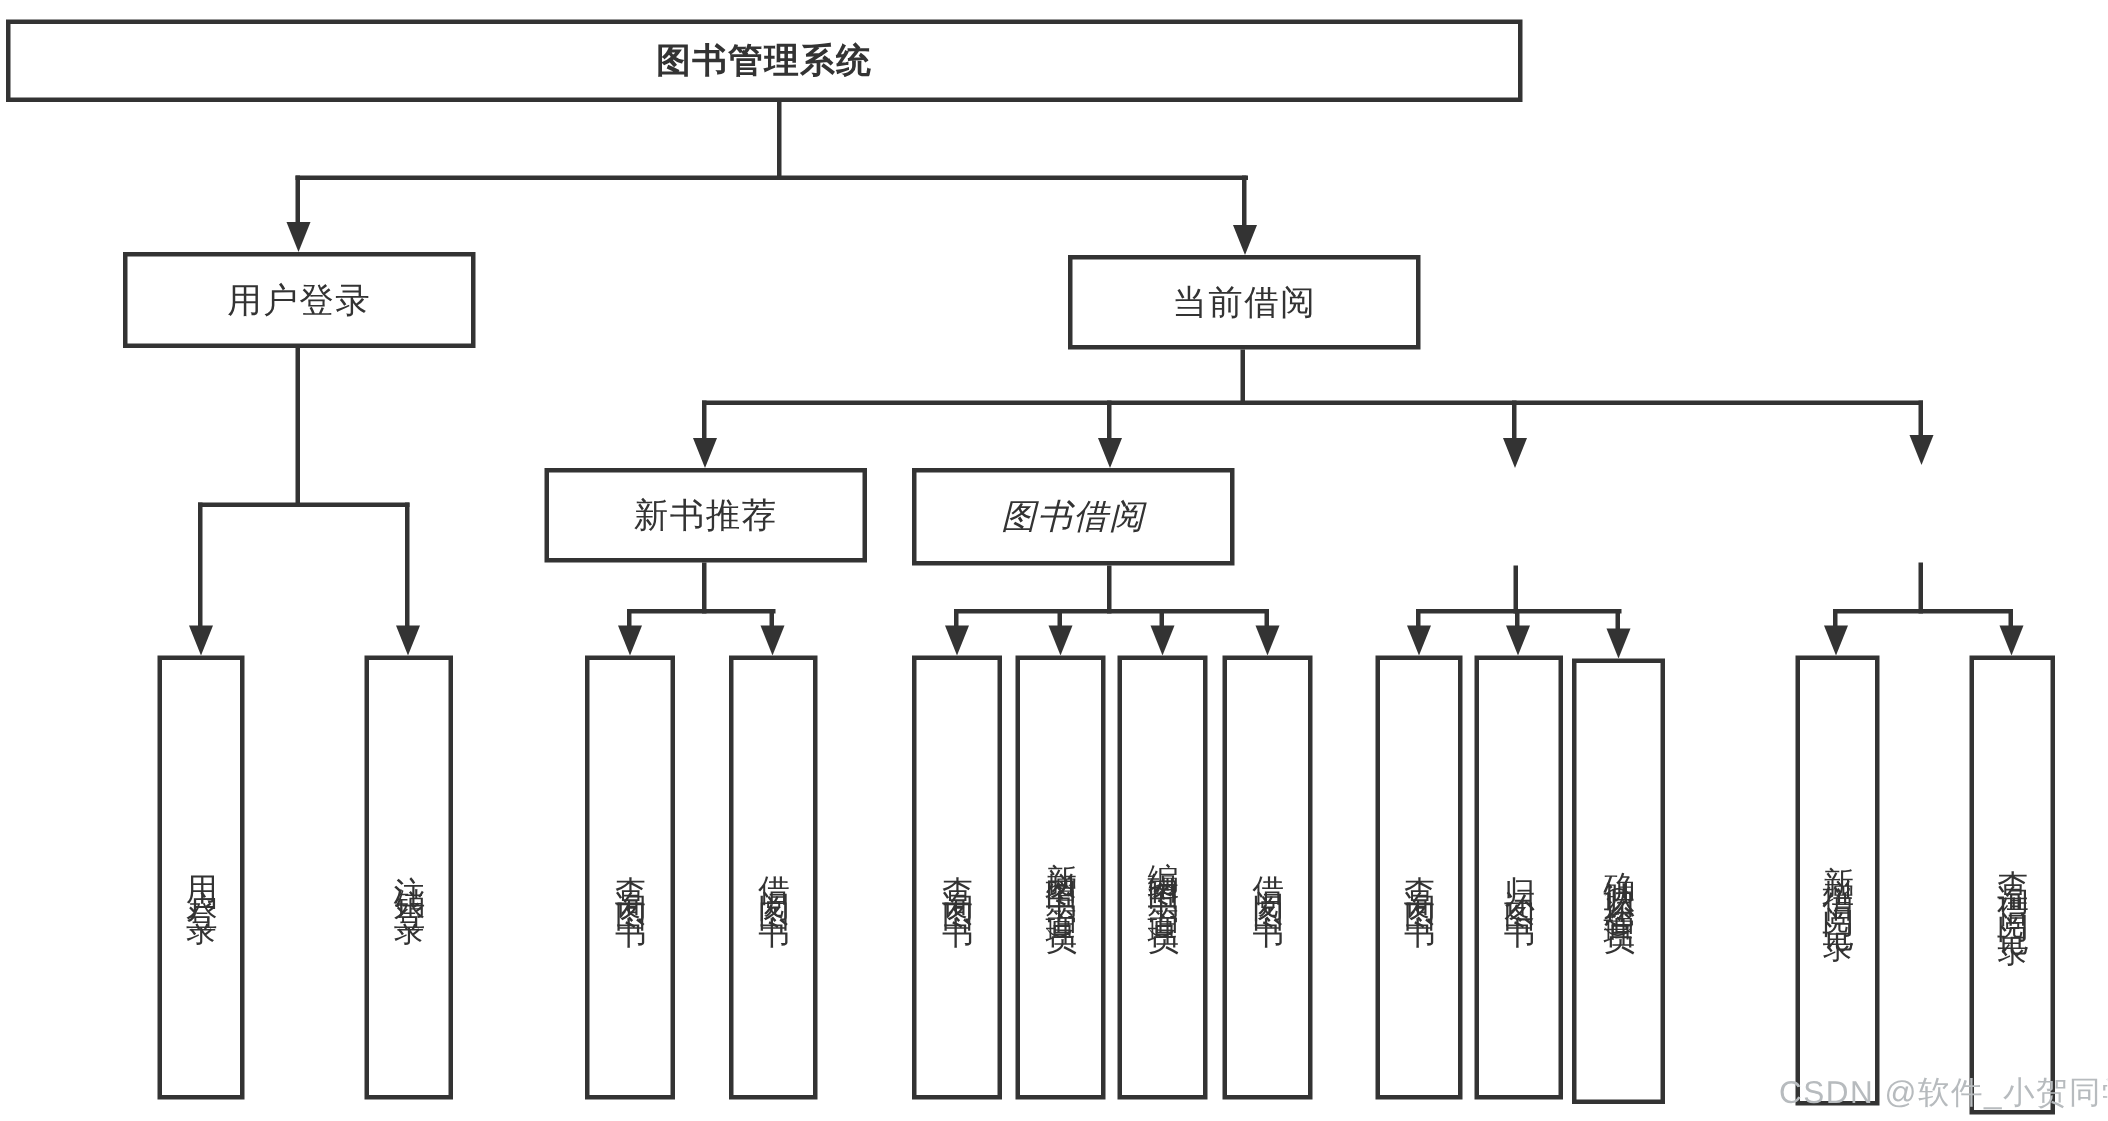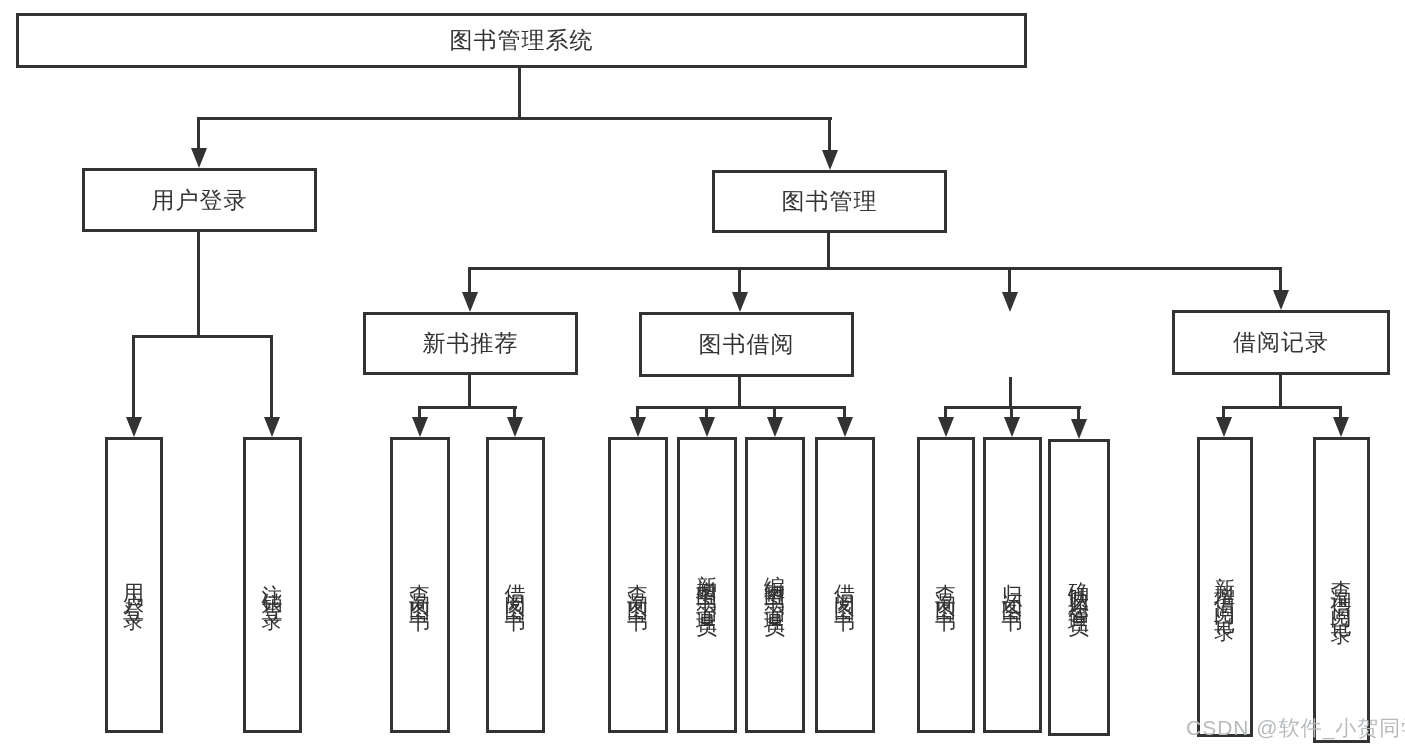--- a/index.html
+++ b/index.html
@@ -57,36 +57,36 @@
     letter-spacing:1px;
     z-index:5;
     white-space:nowrap;
   }
 </style>
 </head>
 <body>
 
 <div id="canvas">
 
-  <div class="hbox" style="left:16px;top:13px;width:1011px;height:55px;">
+  <div class="hbox" style="left:4px;top:13px;width:1011px;height:55px;font-weight:bold;">
     <span>图书管理系统</span>
   </div>
 
   <div class="vl" style="left:518px;top:68px;height:52px;"></div>
   <div class="hl" style="left:197px;top:117px;width:635px;"></div>
   <div class="vl" style="left:197px;top:117px;height:33px;"></div>
   <div class="ah" style="left:191px;top:148px;"></div>
   <div class="vl" style="left:828px;top:117px;height:35px;"></div>
   <div class="ah" style="left:822px;top:150px;"></div>
 
   <div class="hbox" style="left:82px;top:168px;width:235px;height:64px;">
     <span>用户登录</span>
   </div>
   <div class="hbox" style="left:712px;top:170px;width:235px;height:63px;">
-    <span>图书管理</span>
+    <span>当前借阅</span>
   </div>
 
   <div class="vl" style="left:197px;top:232px;height:106px;"></div>
   <div class="hl" style="left:132px;top:335px;width:141px;"></div>
   <div class="vl" style="left:132px;top:335px;height:84px;"></div>
   <div class="ah" style="left:126px;top:417px;"></div>
   <div class="vl" style="left:270px;top:335px;height:84px;"></div>
   <div class="ah" style="left:264px;top:417px;"></div>
 
   <div class="vl" style="left:827px;top:233px;height:37px;"></div>
@@ -96,25 +96,22 @@
   <div class="vl" style="left:738px;top:267px;height:27px;"></div>
   <div class="ah" style="left:732px;top:292px;"></div>
   <div class="vl" style="left:1008px;top:267px;height:27px;"></div>
   <div class="ah" style="left:1002px;top:292px;"></div>
   <div class="vl" style="left:1279px;top:267px;height:25px;"></div>
   <div class="ah" style="left:1273px;top:290px;"></div>
 
   <div class="hbox" style="left:363px;top:312px;width:215px;height:63px;font-family:Liberation Serif, serif;">
     <span>新书推荐</span>
   </div>
-  <div class="hbox" style="left:639px;top:312px;width:215px;height:65px;">
+  <div class="hbox" style="left:608px;top:312px;width:215px;height:65px;font-style:italic;">
     <span>图书借阅</span>
-  </div>
-  <div class="hbox" style="left:1172px;top:310px;width:218px;height:65px;">
-    <span>借阅记录</span>
   </div>
 
   <div class="vl" style="left:468px;top:375px;height:34px;"></div>
   <div class="hl" style="left:418px;top:406px;width:99px;"></div>
   <div class="vl" style="left:418px;top:406px;height:13px;"></div>
   <div class="ah" style="left:412px;top:417px;"></div>
   <div class="vl" style="left:513px;top:406px;height:13px;"></div>
   <div class="ah" style="left:507px;top:417px;"></div>
 
   <div class="vl" style="left:738px;top:377px;height:32px;"></div>

